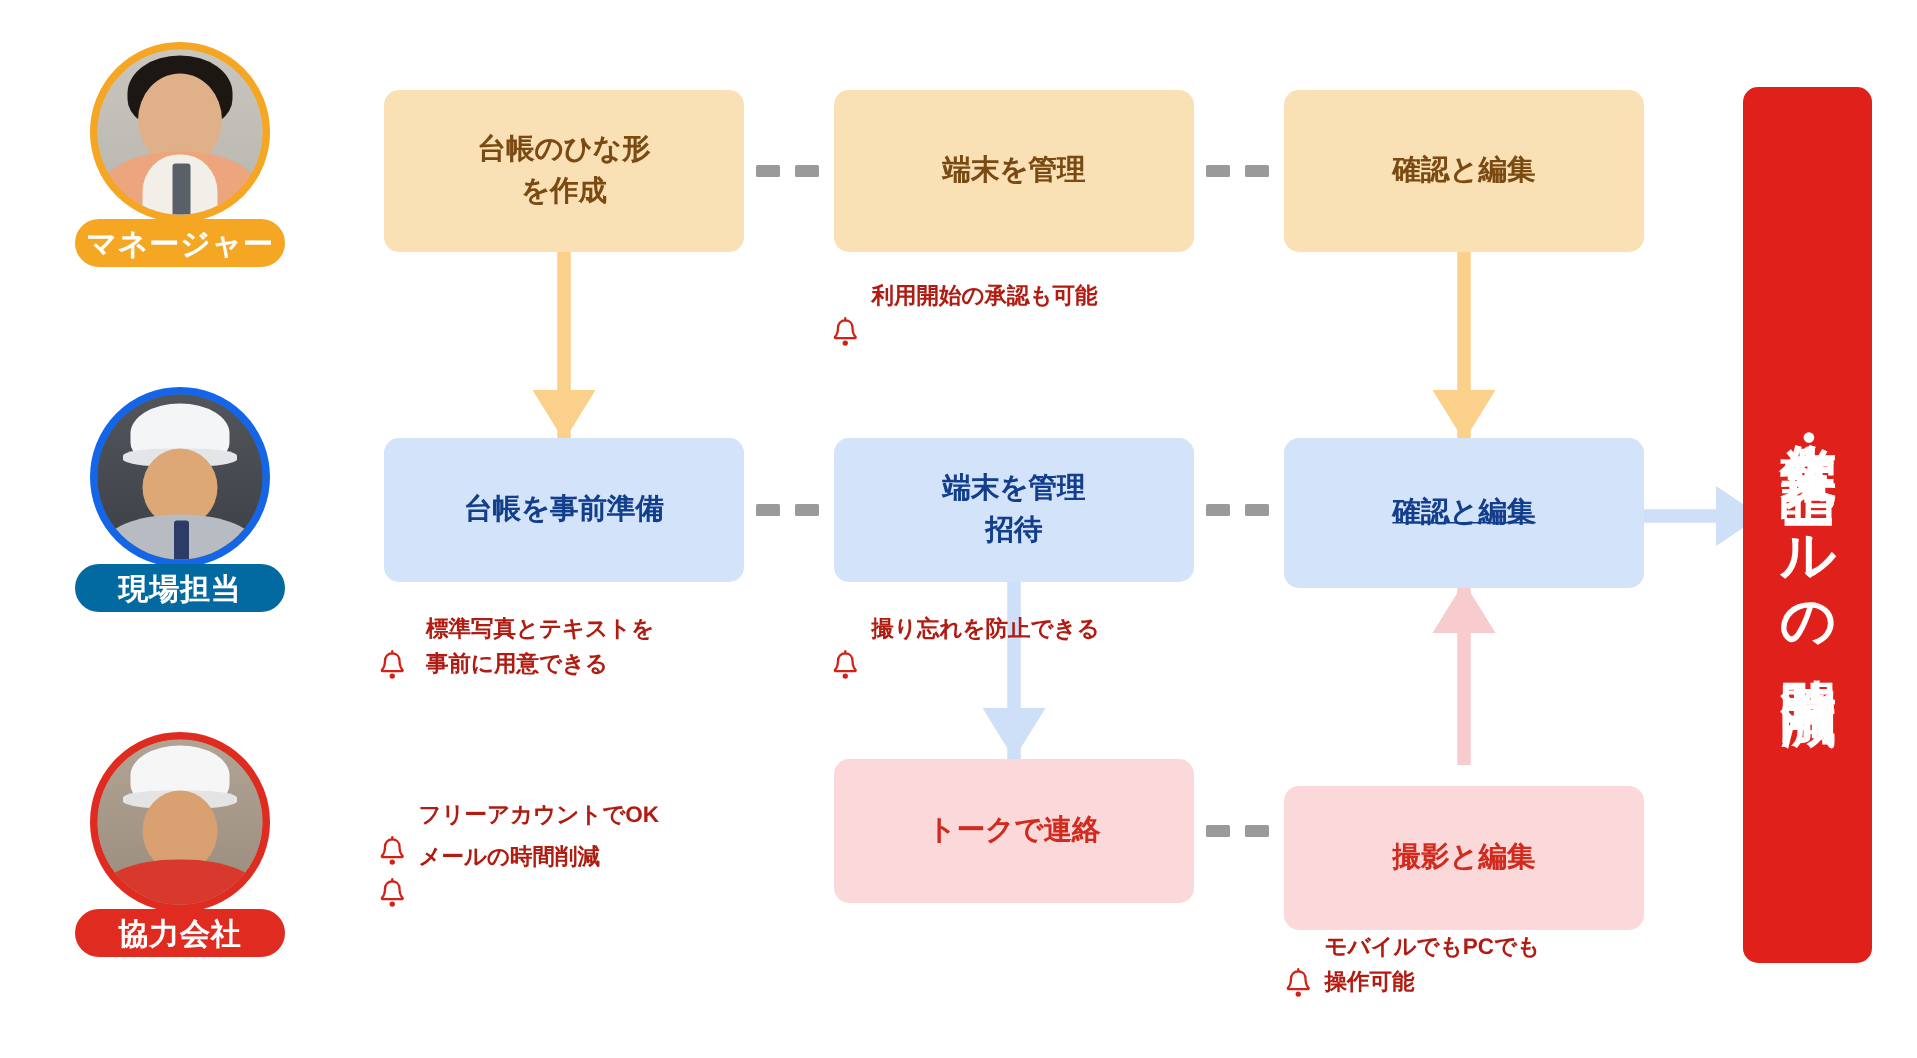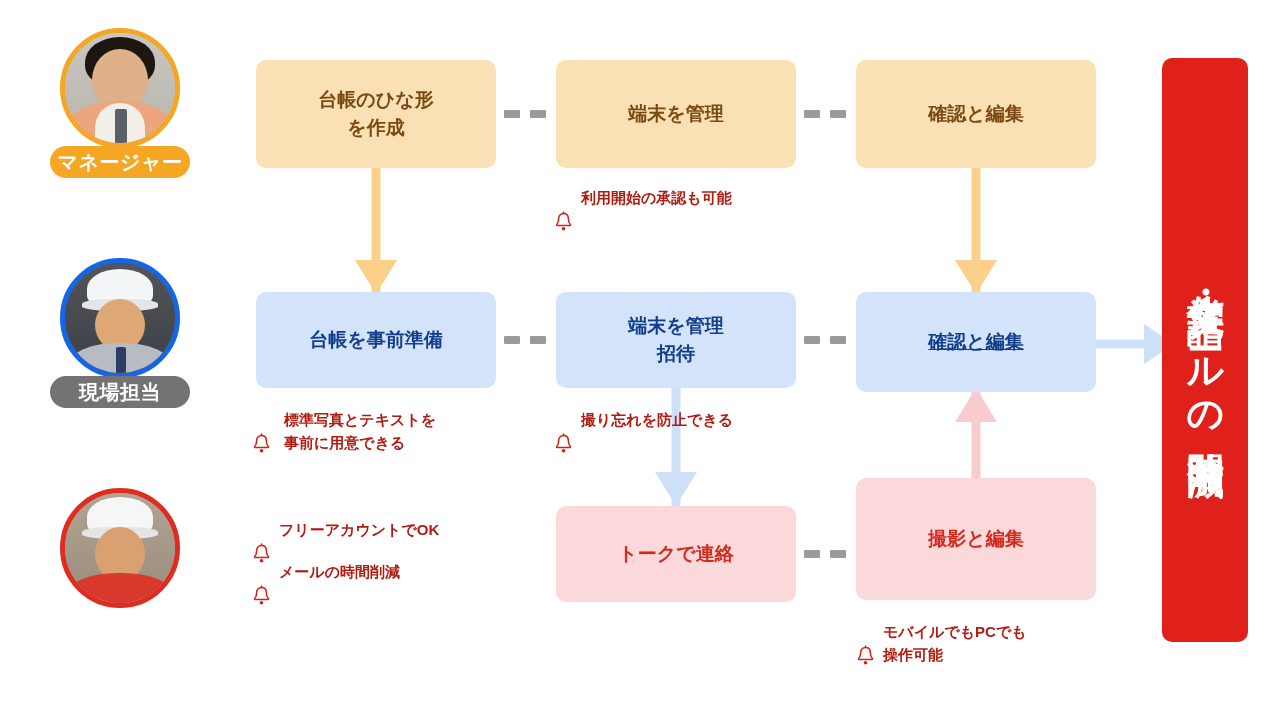--- a/index.html
+++ b/index.html
@@ -53,21 +53,21 @@
     justify-content: center;
     letter-spacing: 0.5px;
     box-sizing: border-box;
   }
 
   
   .persona-manager .persona-photo { border: 5px solid #F5A623; background: #c9c6c0; }
   .persona-manager .persona-label { background: #F5A623; }
   
   .persona-site .persona-photo { border: 5px solid #1565E8; background: #5b5f63; }
-  .persona-site .persona-label { background: #737373; }
+  .persona-site .persona-label { background: #0369a1; }
   
   .persona-partner .persona-photo { border: 5px solid #E02B20; background: #a99b8d; }
   .persona-partner .persona-label { background: #E02B20; }
 
   
   .face { position:absolute; border-radius:50%; }
   .hair { position:absolute; border-radius:50% 50% 42% 42%; }
   .body { position:absolute; border-radius:48% 48% 0 0; }
   .helmet { position:absolute; border-radius:50% 50% 34% 34%; }
   .helmet-brim { position:absolute; border-radius:40%; }
@@ -219,20 +219,21 @@
 
   <div class="persona persona-partner" style="left:50px; top:488px;">
     <div class="persona-photo">
       <div class="pimg" style="background:linear-gradient(#b2a494,#9a8c7c);">
         <div class="helmet" style="left:22px; top:4px; width:66px; height:40px; background:#f6f6f6;"></div>
         <div class="helmet-brim" style="left:17px; top:34px; width:76px; height:12px; background:#e4e4e4;"></div>
         <div class="face" style="left:30px; top:34px; width:50px; height:54px; background:#d9a172;"></div>
         <div class="body" style="left:2px; top:80px; width:106px; height:44px; background:#d8392c;"></div>
       </div>
     </div>
+    <div class="persona-label">協力会社</div>
   </div>
 
   <div class="arrow-v" style="left:355px; top:160px; width:42px; height:140px;">
     <div class="shaft" style="background:#FBD08A;"></div>
     <div class="head" style="top:100px; transform:translateX(-50%); border-top:34px solid #FBD08A;"></div>
   </div>
 
   <div class="arrow-v" style="left:955px; top:160px; width:42px; height:140px;">
     <div class="shaft" style="background:#FBD08A;"></div>
     <div class="head" style="top:100px; transform:translateX(-50%); border-top:34px solid #FBD08A;"></div>
@@ -306,21 +307,21 @@
     <span class="bell-icon">
       <svg viewBox="0 0 20 23" width="19" height="22" aria-hidden="true">
         <path d="M10 2.6c-3.1 0-5.1 2.2-5.1 5.3 0 4.0-1.0 5.2-2.1 6.3-.3.3-.1.9.4.9h13.6c.5 0 .7-.6.4-.9-1.1-1.1-2.1-2.3-2.1-6.3 0-3.1-2.0-5.3-5.1-5.3z" fill="none" stroke="#D32116" stroke-width="1.6"></path>
         <path d="M10 1.0v1.6" fill="none" stroke="#D32116" stroke-width="1.6" stroke-linecap="round"></path>
         <circle cx="10" cy="18.6" r="1.9" fill="#D32116"></circle>
       </svg>
     </span>
     <span style="white-space: pre-line;">撮り忘れを防止できる</span>
   </div>
 
-  <div class="note" style="left:252px; top:518px; width:280px;">
+  <div class="note" style="left:252px; top:532px; width:280px;">
     <span class="bell-icon">
       <svg viewBox="0 0 20 23" width="19" height="22" aria-hidden="true">
         <path d="M10 2.6c-3.1 0-5.1 2.2-5.1 5.3 0 4.0-1.0 5.2-2.1 6.3-.3.3-.1.9.4.9h13.6c.5 0 .7-.6.4-.9-1.1-1.1-2.1-2.3-2.1-6.3 0-3.1-2.0-5.3-5.1-5.3z" fill="none" stroke="#D32116" stroke-width="1.6"></path>
         <path d="M10 1.0v1.6" fill="none" stroke="#D32116" stroke-width="1.6" stroke-linecap="round"></path>
         <circle cx="10" cy="18.6" r="1.9" fill="#D32116"></circle>
       </svg>
     </span>
     <span style="white-space: pre-line;">フリーアカウントでOK</span>
   </div>
 
@@ -333,21 +334,21 @@
       </svg>
     </span>
     <span style="white-space: pre-line;">メールの時間削減</span>
   </div>
 
   <div class="pbox pink" style="left: 556px; top: 506px; width: 240px; height: 96px; white-space: pre-line;">トークで連絡</div>
   <div class="dashrow" style="left:804px; top:550px;">
     <div class="dash"></div>
     <div class="dash"></div>
   </div>
-  <div class="pbox pink" style="left: 856px; top: 478px; width: 240px; height: 122px; white-space: pre-line;">撮影と編集</div>
+  <div class="pbox pink" style="left: 856px; top: 524px; width: 240px; height: 96px; white-space: pre-line;">撮影と編集</div>
 
   <div class="note" style="left:856px; top:620px; width:280px;">
     <span class="bell-icon">
       <svg viewBox="0 0 20 23" width="19" height="22" aria-hidden="true">
         <path d="M10 2.6c-3.1 0-5.1 2.2-5.1 5.3 0 4.0-1.0 5.2-2.1 6.3-.3.3-.1.9.4.9h13.6c.5 0 .7-.6.4-.9-1.1-1.1-2.1-2.3-2.1-6.3 0-3.1-2.0-5.3-5.1-5.3z" fill="none" stroke="#D32116" stroke-width="1.6"></path>
         <path d="M10 1.0v1.6" fill="none" stroke="#D32116" stroke-width="1.6" stroke-linecap="round"></path>
         <circle cx="10" cy="18.6" r="1.9" fill="#D32116"></circle>
       </svg>
     </span>
     <span style="white-space: pre-line;">モバイルでもPCでも

